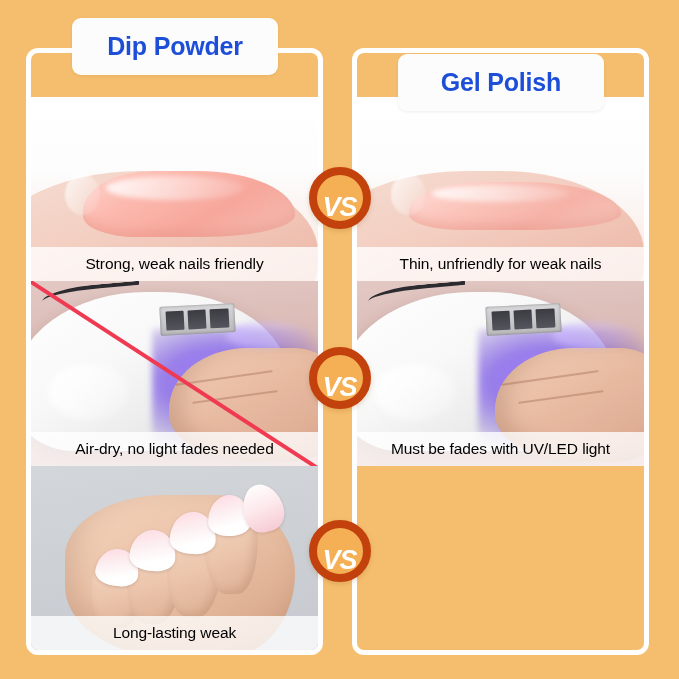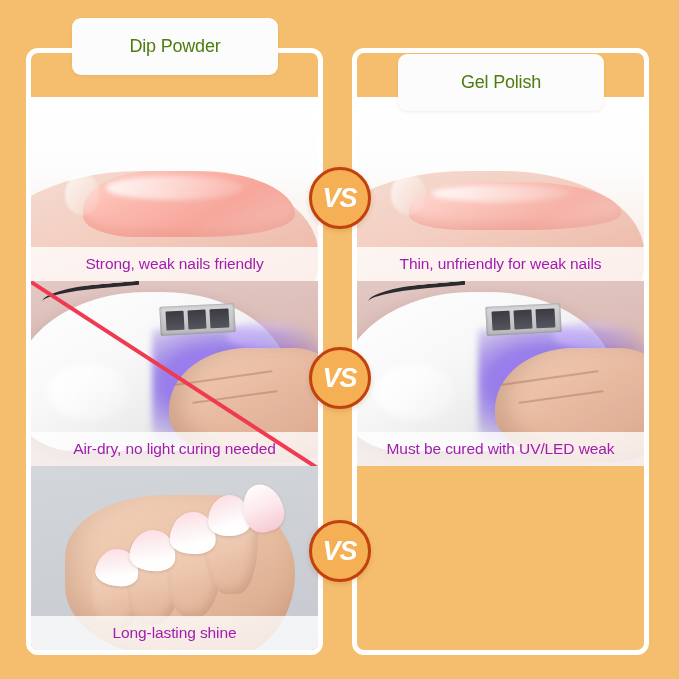--- a/index.html
+++ b/index.html
@@ -35,23 +35,23 @@
     top: 18px;
     background: #fcfcfc;
     border-radius: 9px;
     height: 57px;
     display: flex;
     align-items: center;
     justify-content: center;
     box-shadow: 0 1px 3px rgba(120, 80, 20, 0.10);
   }
   .title-chip span {
-    font-size: 18px;
-    font-weight: normal;
-    color: #4d7c0f;
+    font-size: 25px;
+    font-weight: bold;
+    color: #1d4ed8;
     letter-spacing: -0.2px;
     white-space: nowrap;
   }
   .title-chip.left  { left: 72px;  width: 206px; }
   .title-chip.right { left: 398px; width: 206px; margin-top: 36px; }
 
   
   .panel {
     position: absolute;
     top: 48px;
@@ -98,21 +98,21 @@
     height: 34px;
     display: flex;
     align-items: center;
     justify-content: center;
     background: rgba(255, 255, 255, 0.78);
     z-index: 6;
     box-sizing: border-box;
   }
   .caption span {
     font-size: 15.5px;
-    color: #a21caf;
+    color: #000000;
     white-space: nowrap;
     letter-spacing: -0.1px;
   }
 
   
   .nail-closeup {
     position: absolute;
     inset: 0;
     background:
       radial-gradient(ellipse 70% 45% at 22% 92%, #f3d3c4 0%, rgba(243,211,196,0) 72%),
@@ -348,24 +348,24 @@
     pointer-events: none;
   }
   .vs-badge {
     position: absolute;
     left: 50%;
     width: 62px;
     height: 62px;
     margin-left: -31px;
     border-radius: 50%;
     background: #f5b055;
-    border: 3px solid #c2410c;
+    border: 8px solid #c2410c;
     box-sizing: border-box;
     display: flex;
-    align-items: center;
+    align-items: flex-end;
     justify-content: center;
     box-shadow: 0 2px 5px rgba(140, 90, 25, 0.22);
     pointer-events: auto;
   }
   .vs-badge span {
     font-size: 27px;
     font-weight: bold;
     font-style: italic;
     color: #ffffff;
     letter-spacing: -1px;
@@ -419,41 +419,41 @@
             <div class="rim-light"></div>
             <div class="display">
               <i></i>
               <i></i>
               <i></i>
             </div>
           </div>
         </div>
         <div class="strike"></div>
         <div class="caption">
-          <span>Air-dry, no light curing needed</span>
+          <span>Air-dry, no light fades needed</span>
         </div>
       </div>
 
       <div class="cell">
         <div class="photo">
           <div class="manicure">
             <div class="palm"></div>
             <div class="fng f1"></div>
             <div class="fng f2"></div>
             <div class="fng f3"></div>
             <div class="fng f4"></div>
             <div class="tip t1"></div>
             <div class="tip t2"></div>
             <div class="tip t3"></div>
             <div class="tip t4"></div>
             <div class="thumb-nail"></div>
           </div>
         </div>
         <div class="caption">
-          <span>Long-lasting shine</span>
+          <span>Long-lasting weak</span>
         </div>
       </div>
 
     </div>
   </div>
 
   <div class="panel right">
     <div class="panel-inner">
 
       <div class="cell">
@@ -482,21 +482,21 @@
             <div class="finger-line b"></div>
             <div class="rim-light"></div>
             <div class="display">
               <i></i>
               <i></i>
               <i></i>
             </div>
           </div>
         </div>
         <div class="caption">
-          <span>Must be cured with UV/LED weak</span>
+          <span>Must be fades with UV/LED light</span>
         </div>
       </div>
 
 
     </div>
   </div>
 
   <div class="vs-column">
     <div class="vs-badge v1">
       <span>VS</span>

